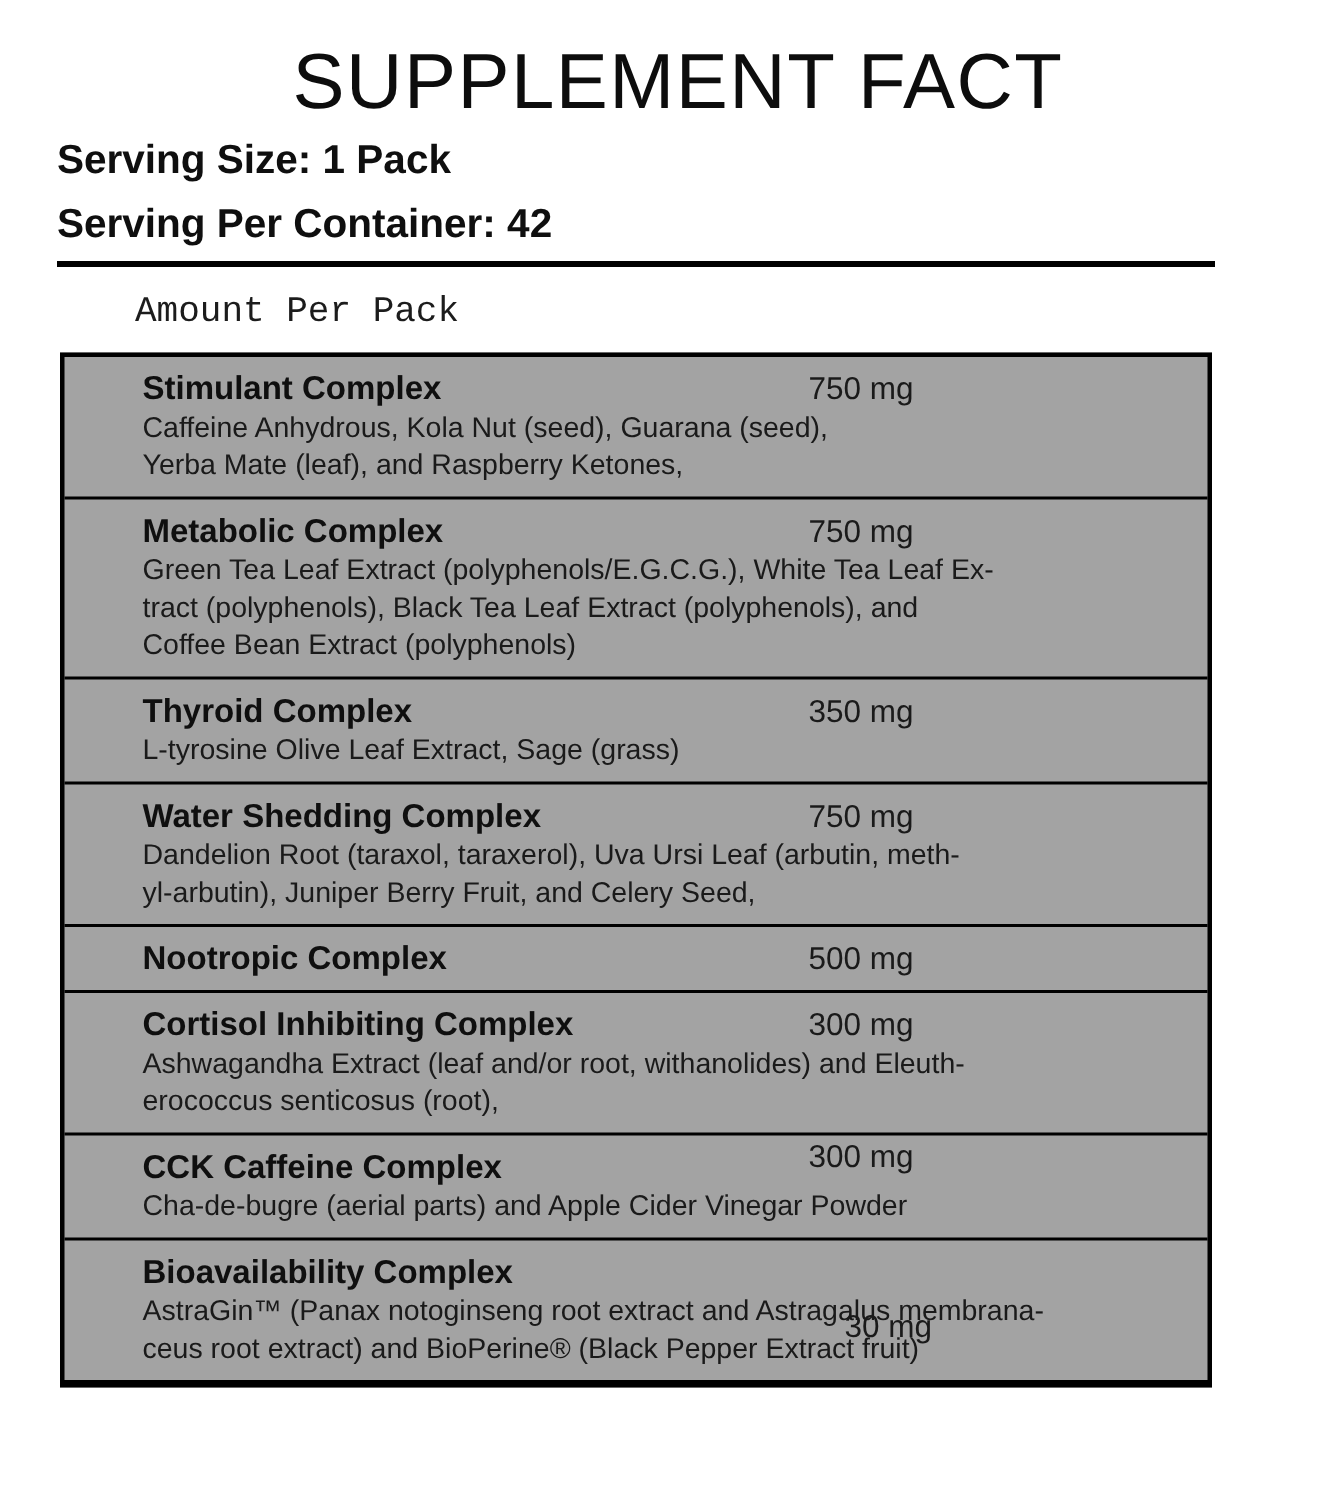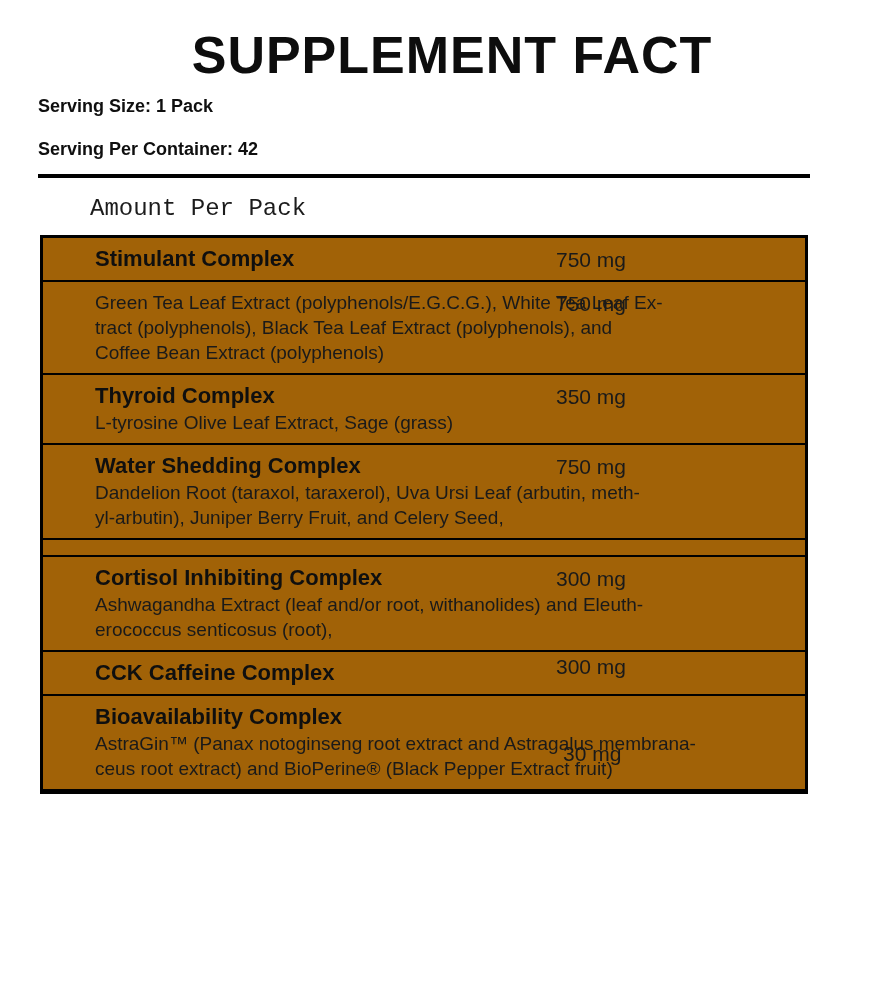--- a/index.html
+++ b/index.html
@@ -15,30 +15,30 @@
     overflow: hidden;
   }
   .page {
     position: relative;
     width: 880px;
     height: 1000px;
   }
   .title {
     margin: 28px 0 0 0;
     font-size: 52px;
-    font-weight: 700;
+    font-weight: 400;
     letter-spacing: 1px;
     text-align: center;
     line-height: 54px;
     color: #0d0d0d;
     padding-left: 24px;
   }
   .serving-line {
     margin: 8px 0 0 38px;
-    font-size: 18px;
+    font-size: 27px;
     font-weight: 800;
     line-height: 32px;
     color: #0f0f0f;
   }
   .serving-line.second {
     margin-top: 11px;
   }
   .rule {
     margin: 9px 0 0 38px;
     width: 772px;
@@ -52,40 +52,40 @@
     line-height: 28px;
     color: #1c1c1c;
     font-family: Liberation Mono, monospace;
   }
   .facts-table {
     box-sizing: border-box;
     margin: 12px 0 0 40px;
     width: 768px;
     border: 3px solid #000000;
     border-bottom-width: 5px;
-    background: #a16207;
+    background: #a3a3a3;
   }
   .row {
     position: relative;
     padding: 7px 18px 8px 52px;
     border-bottom: 2px solid #000000;
   }
   .row:last-child {
     border-bottom: none;
   }
   .row-name {
     display: inline-block;
     font-size: 22px;
     font-weight: 800;
     line-height: 27px;
     color: #0f0f0f;
   }
   .row-amount {
     position: absolute;
-    left: 513px;
+    left: 496px;
     top: 8px;
     font-size: 21px;
     font-weight: 400;
     line-height: 27px;
     color: #1a1a1a;
   }
   
   .row:nth-child(7) .row-amount { top: 1px; }
   .row:nth-child(8) .row-amount { top: 13px; left: 520px; margin-top: 31px; }
   .row-ingredients {
@@ -111,24 +111,27 @@
   <div class="rule"></div>
 
   <div class="amount-label">Amount Per Pack</div>
 
   <div class="facts-table" id="facts-table">
   <div class="row">
     <div class="row-head">
       <span class="row-name">Stimulant Complex</span>
       <span class="row-amount">750 mg</span>
     </div>
+    <div class="row-ingredients">Caffeine Anhydrous, Kola Nut (seed), Guarana (seed),
+Yerba Mate (leaf), and Raspberry Ketones,</div>
   </div>
 
   <div class="row">
     <div class="row-head">
+      <span class="row-name">Metabolic Complex</span>
       <span class="row-amount">750 mg</span>
     </div>
     <div class="row-ingredients">Green Tea Leaf Extract (polyphenols/E.G.C.G.), White Tea Leaf Ex-
 tract (polyphenols), Black Tea Leaf Extract (polyphenols), and
 Coffee Bean Extract (polyphenols)</div>
   </div>
 
   <div class="row">
     <div class="row-head">
       <span class="row-name">Thyroid Complex</span>
@@ -140,36 +143,41 @@
   <div class="row">
     <div class="row-head">
       <span class="row-name">Water Shedding Complex</span>
       <span class="row-amount">750 mg</span>
     </div>
     <div class="row-ingredients">Dandelion Root (taraxol, taraxerol), Uva Ursi Leaf (arbutin, meth-
 yl-arbutin), Juniper Berry Fruit, and Celery Seed,</div>
   </div>
 
   <div class="row">
+    <div class="row-head">
+      <span class="row-name">Nootropic Complex</span>
+      <span class="row-amount">500 mg</span>
+    </div>
   </div>
 
   <div class="row">
     <div class="row-head">
       <span class="row-name">Cortisol Inhibiting Complex</span>
       <span class="row-amount">300 mg</span>
     </div>
     <div class="row-ingredients">Ashwagandha Extract (leaf and/or root, withanolides) and Eleuth-
 erococcus senticosus (root),</div>
   </div>
 
   <div class="row">
     <div class="row-head">
       <span class="row-name">CCK Caffeine Complex</span>
       <span class="row-amount">300 mg</span>
     </div>
+    <div class="row-ingredients">Cha-de-bugre (aerial parts) and Apple Cider Vinegar Powder</div>
   </div>
 
   <div class="row">
     <div class="row-head">
       <span class="row-name">Bioavailability Complex</span>
       <span class="row-amount">30 mg</span>
     </div>
     <div class="row-ingredients">AstraGin™ (Panax notoginseng root extract and Astragalus membrana-
 ceus root extract) and BioPerine® (Black Pepper Extract fruit)</div>
   </div>

